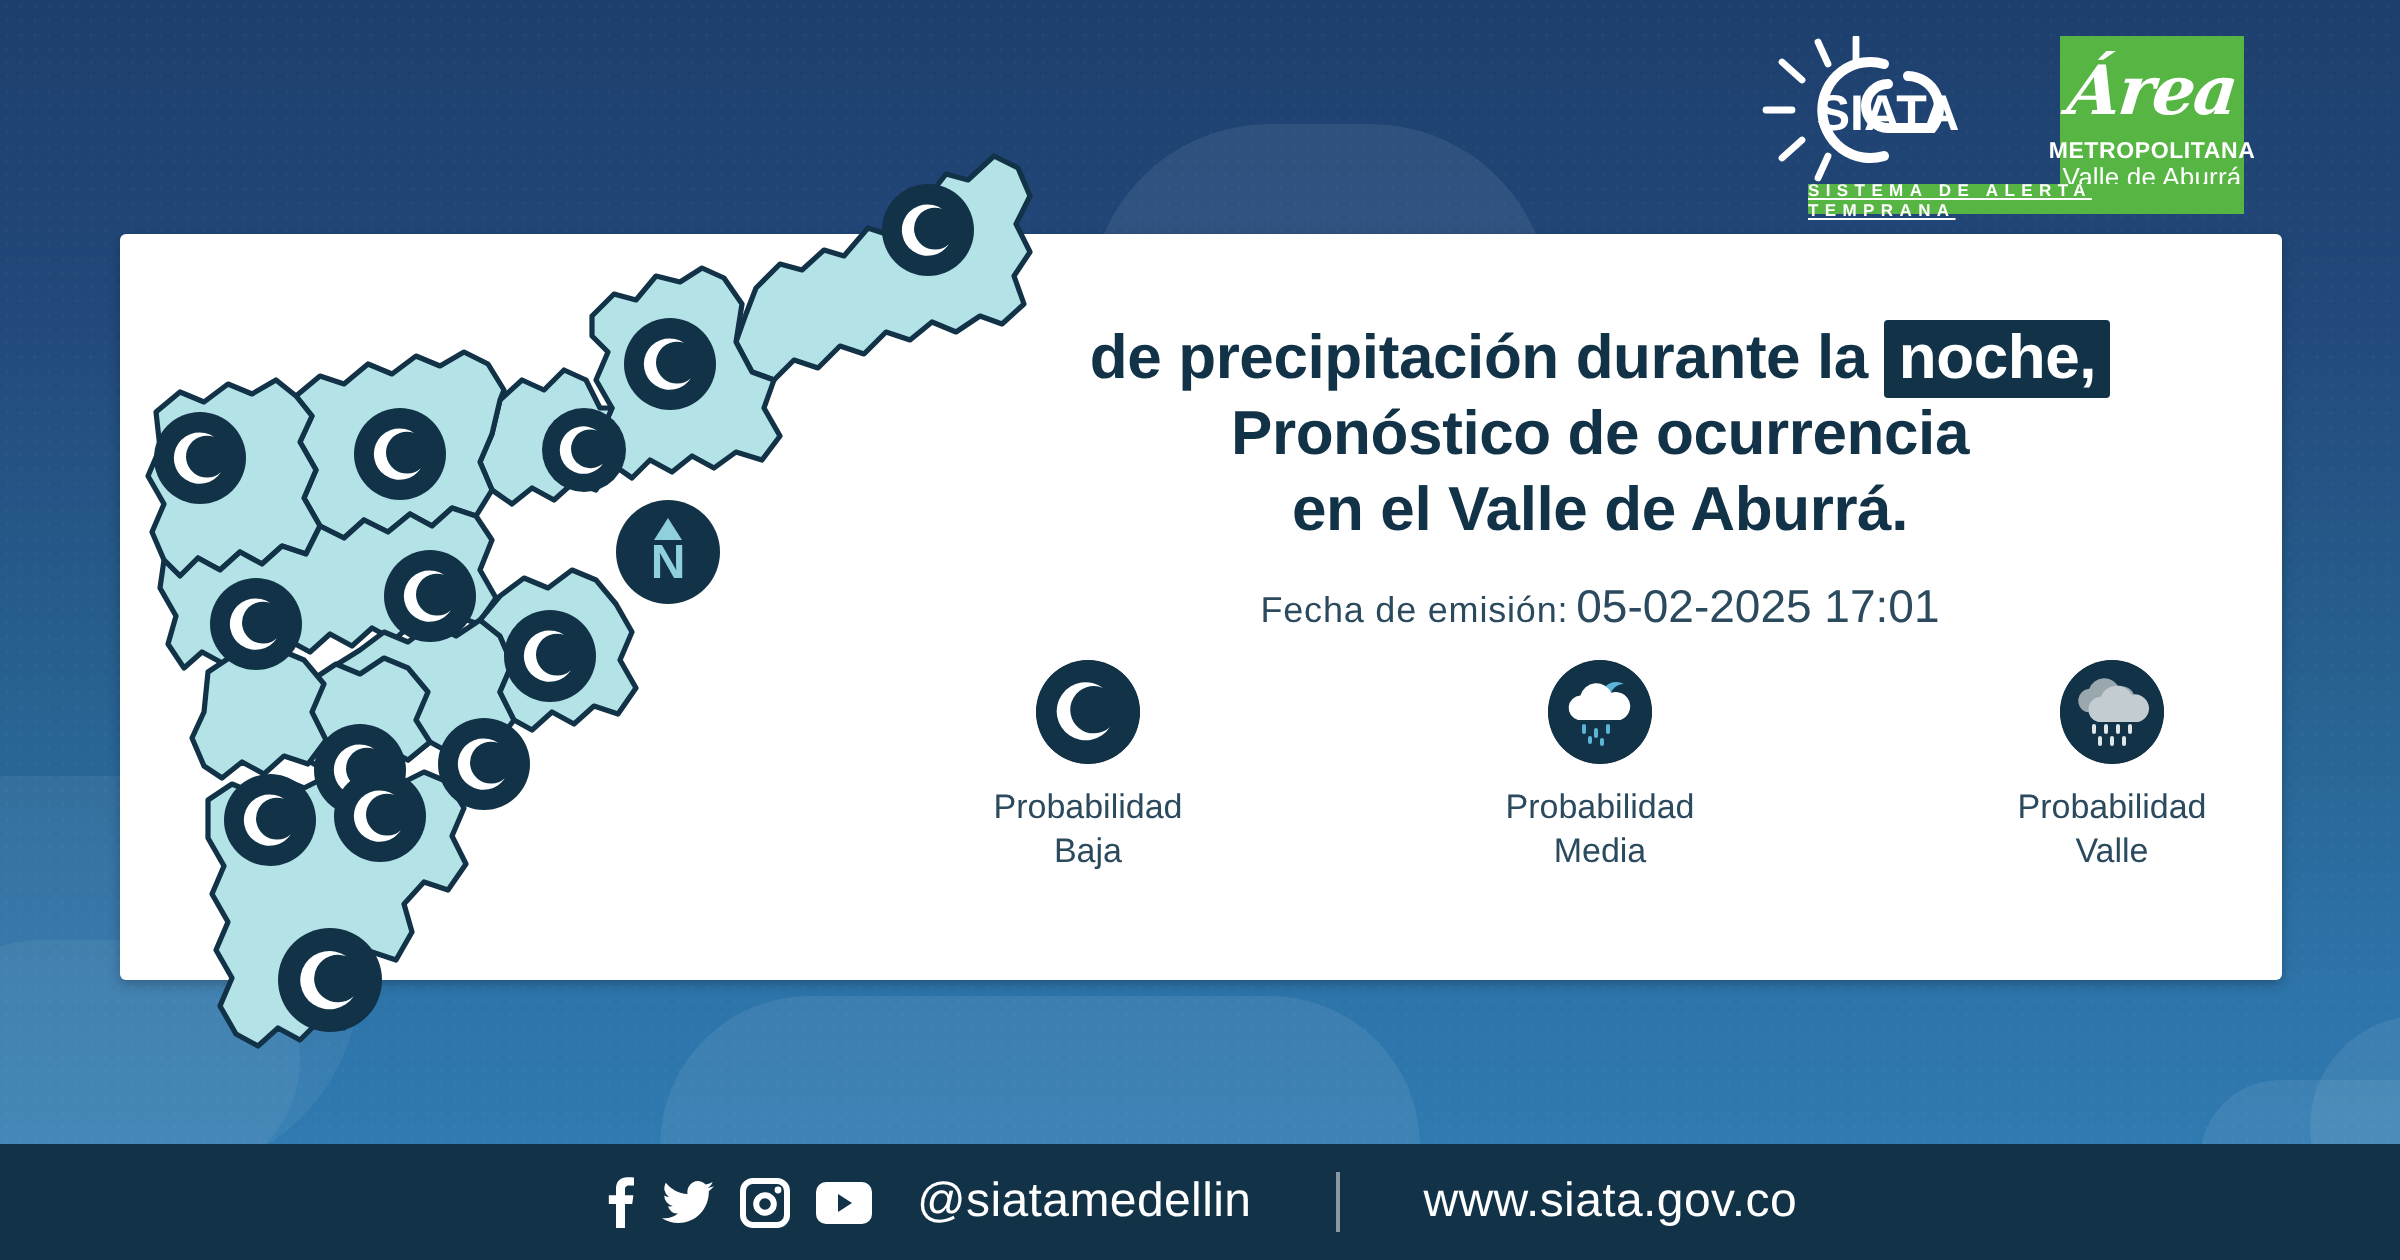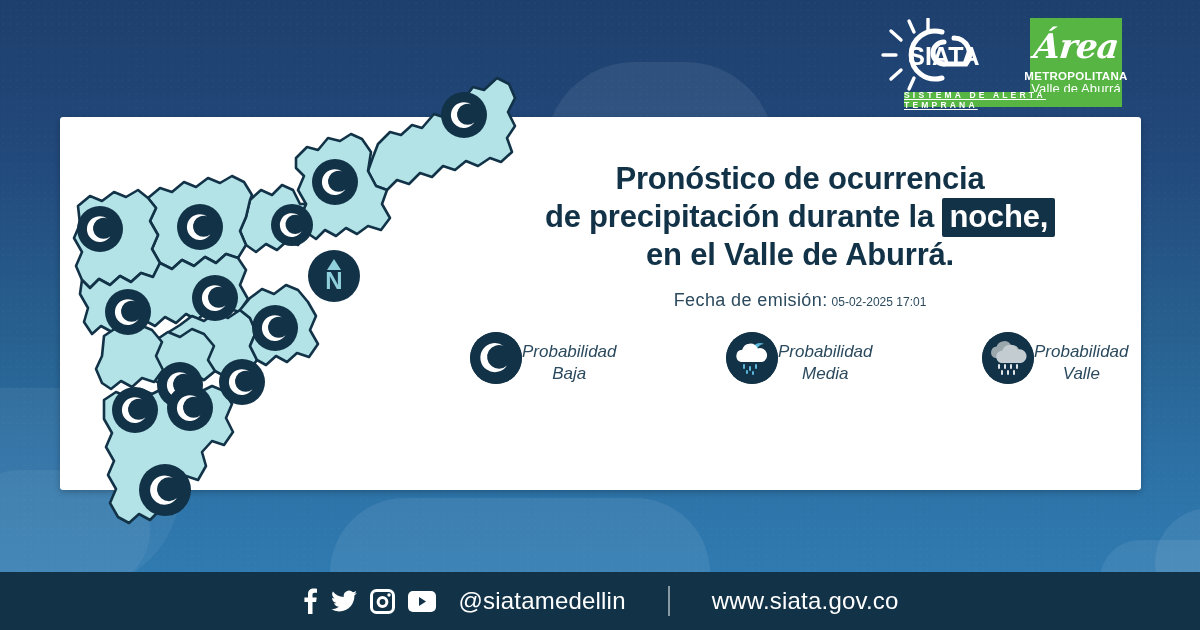--- a/index.html
+++ b/index.html
@@ -66,28 +66,28 @@
   .map-wrap{position:absolute;left:60px;top:40px;width:470px;height:540px;}
   .map-wrap svg{display:block;overflow:visible;}
 
   
   .text-col{position:absolute;left:470px;top:160px;width:660px;text-align:center;}
   .title{
     color:#123247;font-weight:700;font-size:31px;line-height:38px;letter-spacing:-.2px;
   }
   .hl{background:#123247;color:#ffffff;padding:1px 7px 3px 7px;border-radius:2px;}
   .fecha{margin-top:16px;color:#2b4a5e;font-size:18px;letter-spacing:.4px;}
-  .fecha .fval{font-size:12px;letter-spacing:0;margin-left:4px;}
+  .fecha .fval{font-size:23px;letter-spacing:0;margin-left:4px;}
 
   
   .legend{
     position:absolute;left:470px;top:330px;width:660px;
     display:flex;justify-content:center;gap:108px;
   }
-  .leg-item{display:flex;flex-direction:row;align-items:center;width:150px;font-style:italic;}
+  .leg-item{display:flex;flex-direction:column;align-items:center;width:150px;}
   .leg-icon{width:52px;height:52px;border-radius:50%;background:#123247;position:relative;overflow:hidden;}
   .leg-label{margin-top:11px;color:#2b4a5e;font-size:17px;line-height:22px;text-align:center;}
 </style>
 </head>
 <body>
 
 <div id="stage">
 
   <div class="bg-sky">
     <div class="bg-noise"></div>
@@ -221,25 +221,25 @@
       <g transform="translate(274,236)">
         <circle r="26" fill="#123247"></circle>
         <path d="M0,-17 L7,-6 L-7,-6 Z" fill="#8fd0dc"></path>
         <text x="0" y="13" text-anchor="middle" font-family="Liberation Sans, sans-serif" font-size="24" font-weight="700" fill="#8fd0dc">N</text>
       </g>
     </svg>
   </div>
 
   <div class="text-col">
     <div class="title">
-      <div>Pronóstico de ocurrencia</div>
       <div>
         <span>de precipitación durante la</span>
         <span class="hl">noche,</span>
       </div>
+      <div>Pronóstico de ocurrencia</div>
       <div>en el Valle de Aburrá.</div>
     </div>
     <div class="fecha">
       <span>Fecha de emisión:</span><span class="fval">05-02-2025 17:01</span>
     </div>
   </div>
 
   <div class="legend">
 
     <div class="leg-item">

